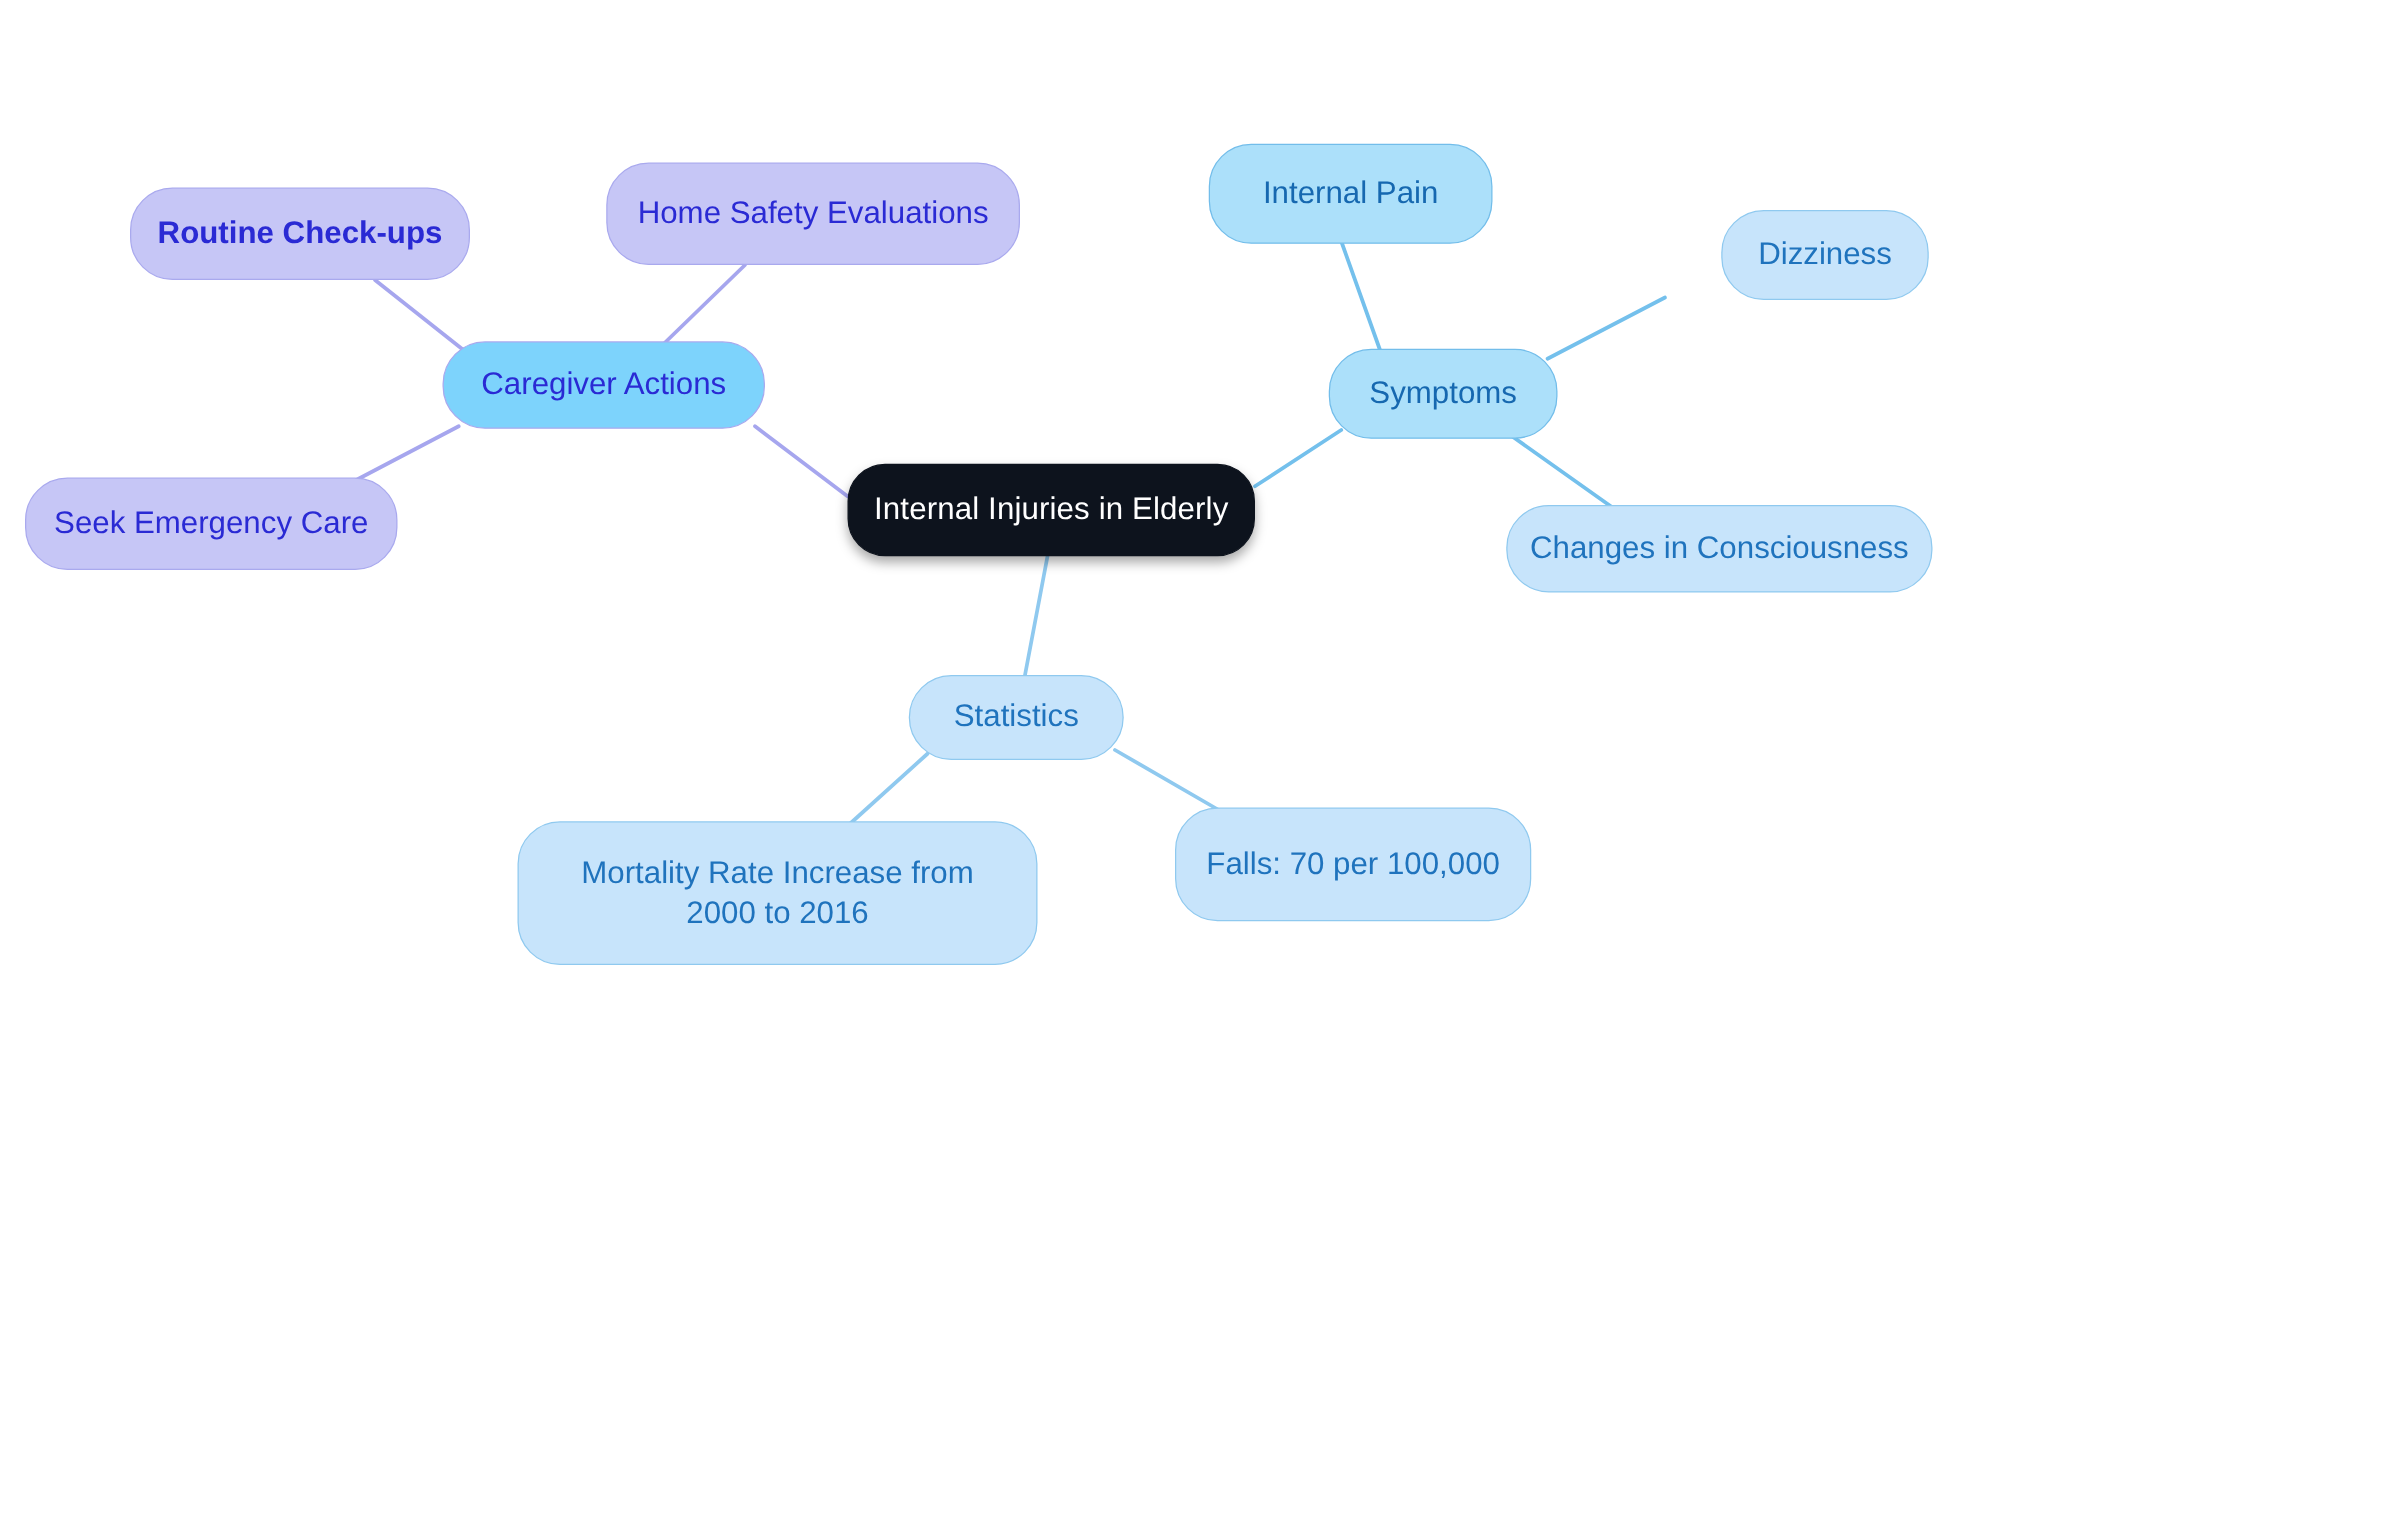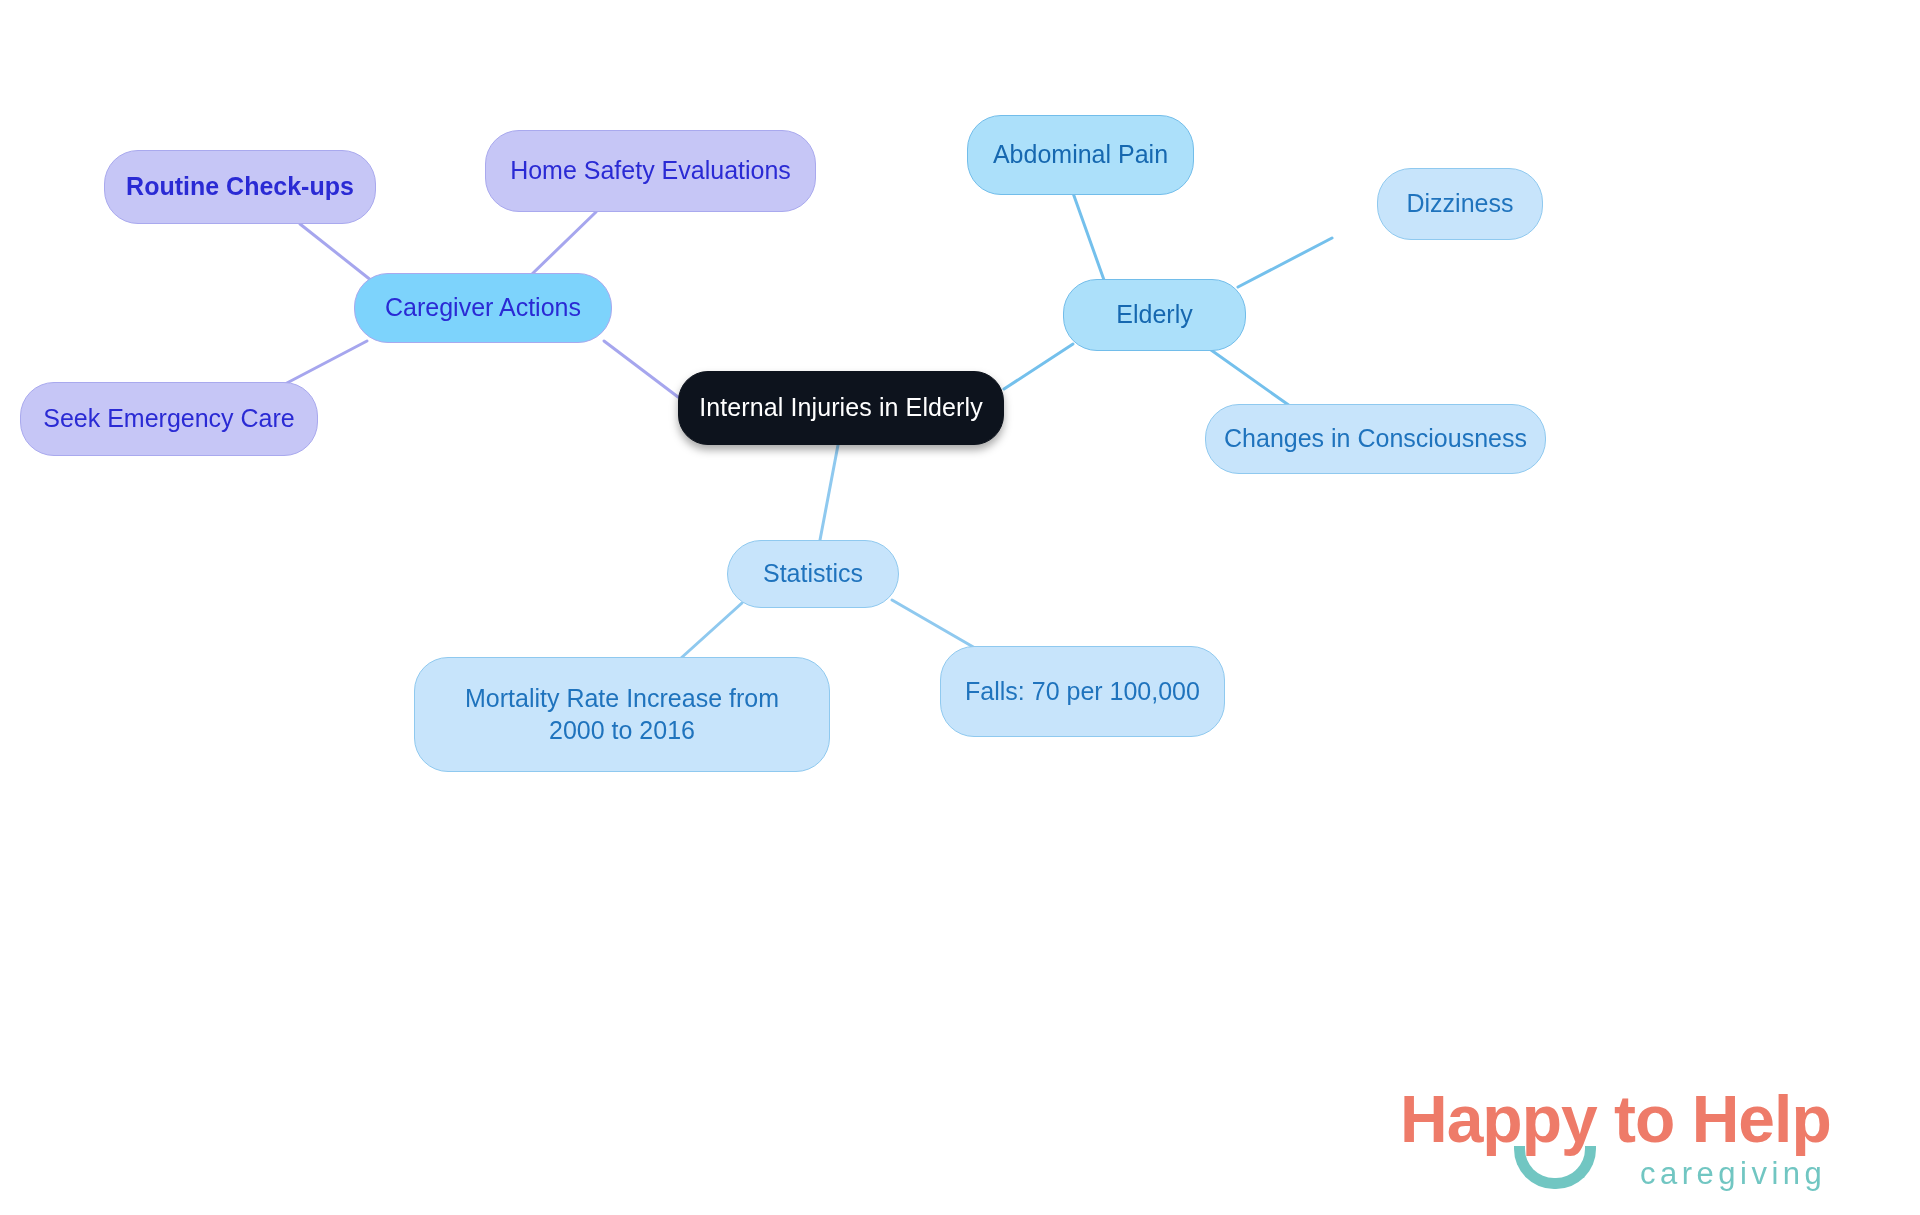--- a/index.html
+++ b/index.html
@@ -123,29 +123,24 @@
       <line x1="742" y1="603" x2="680" y2="659" stroke="#8fc9ef" stroke-width="3" stroke-linecap="round"></line>
       <line x1="892" y1="600" x2="975" y2="648" stroke="#8fc9ef" stroke-width="3" stroke-linecap="round"></line>
     </svg>
 
   <div id="nodes">
       <div class="node n-root" style="left: 678px; top: 371px; width: 326px; height: 74px;"><span>Internal Injuries in Elderly</span></div>
       <div class="node n-purple-hub" style="left: 354px; top: 273px; width: 258px; height: 70px;"><span>Caregiver Actions</span></div>
       <div class="node n-purple" style="left: 104px; top: 150px; width: 272px; height: 74px; font-weight: bold;"><span>Routine Check-ups</span></div>
       <div class="node n-purple" style="left: 485px; top: 130px; width: 331px; height: 82px;"><span>Home Safety Evaluations</span></div>
       <div class="node n-purple" style="left: 20px; top: 382px; width: 298px; height: 74px;"><span>Seek Emergency Care</span></div>
-      <div class="node n-blue-mid" style="left: 1063px; top: 279px; width: 183px; height: 72px;"><span>Elderly</span></div>
-      <div class="node n-blue-mid" style="left: 967px; top: 115px; width: 227px; height: 80px;"><span>Abdominal Pain</span></div>
+      <div class="node n-blue-mid" style="left: 1063px; top: 279px; width: 183px; height: 72px;"><span>Symptoms</span></div>
+      <div class="node n-blue-mid" style="left: 967px; top: 115px; width: 227px; height: 80px;"><span>Internal Pain</span></div>
       <div class="node n-blue-light" style="left: 1377px; top: 168px; width: 166px; height: 72px;"><span>Dizziness</span></div>
       <div class="node n-blue-light" style="left: 1205px; top: 404px; width: 341px; height: 70px;"><span>Changes in Consciousness</span></div>
       <div class="node n-blue-light" style="left: 727px; top: 540px; width: 172px; height: 68px;"><span>Statistics</span></div>
       <div class="node n-blue-light" style="left: 414px; top: 657px; width: 416px; height: 115px;"><span>Mortality Rate Increase from
 2000 to 2016</span></div>
       <div class="node n-blue-light" style="left: 940px; top: 646px; width: 285px; height: 91px;"><span>Falls: 70 per 100,000</span></div>
     </div>
 
-  <div id="logo">
-    <div class="logo-word">Happy to Help</div>
-    <div class="logo-smile"></div>
-    <div class="logo-sub">caregiving</div>
-  </div>
 
 </div>
 
 </body></html>

